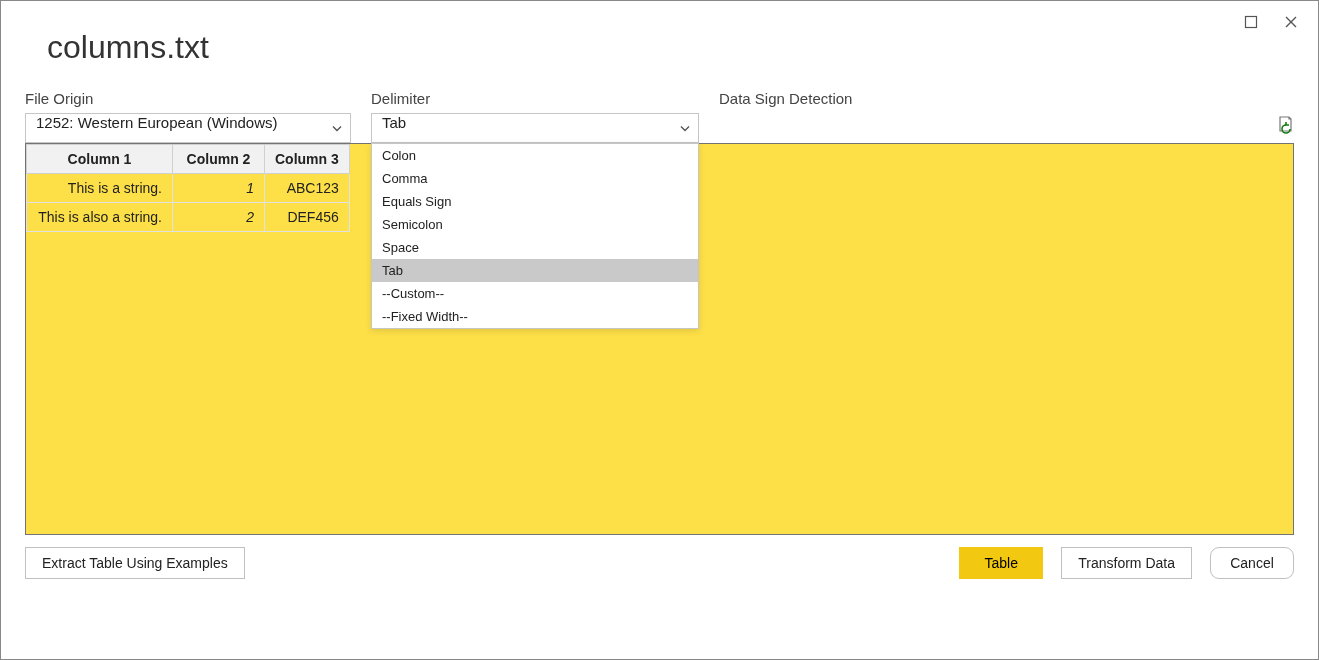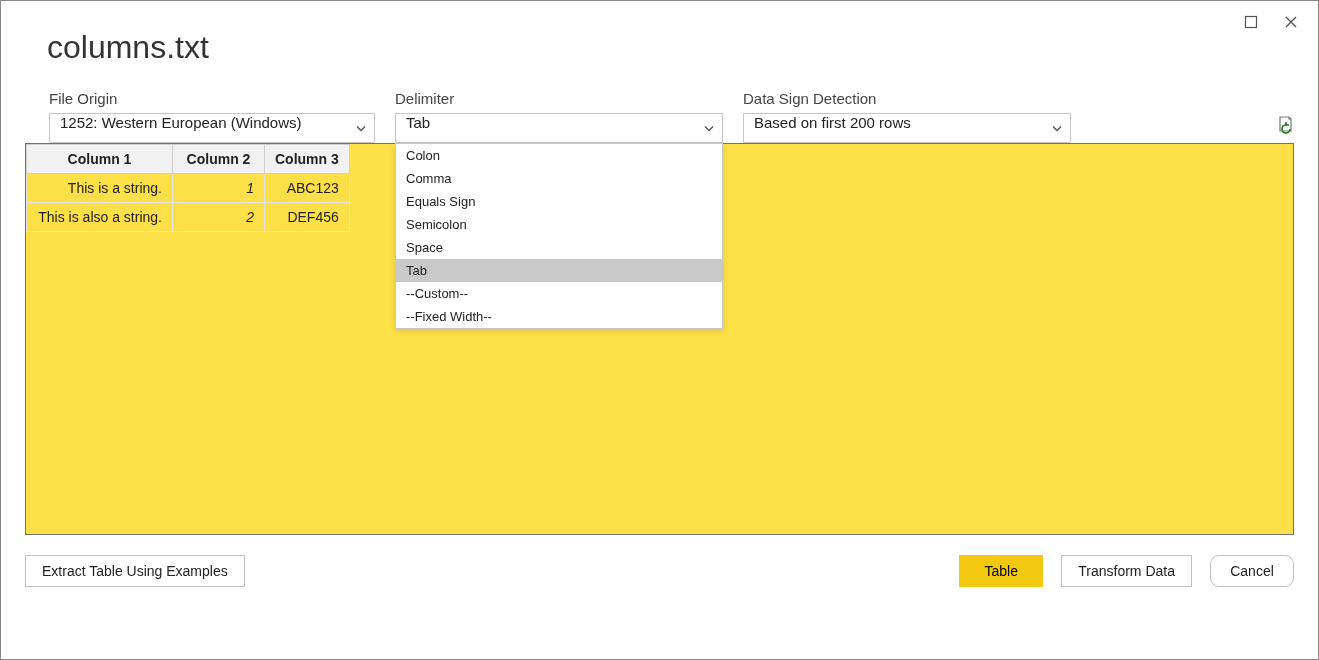--- a/index.html
+++ b/index.html
@@ -2,21 +2,21 @@
 <html><head>
 <meta charset="utf-8">
 <style>
   * { box-sizing: border-box; }
   html, body { margin:0; padding:0; font-family: "Segoe UI", Arial, sans-serif; font-size:14px; color:#222; background:#fff; }
   .window { width:1319px; height:660px; border:1px solid #888; position:relative; padding:18px 24px 24px 24px; }
   .titlebar-controls { position:absolute; top:12px; right:18px; display:flex; gap:22px; }
   .tb-btn { width:18px; height:18px; display:flex; align-items:center; justify-content:center; color:#444; }
   .tb-btn svg { width:14px; height:14px; }
   .title { font-size:32px; font-weight:300; color:#333; margin:10px 0 24px 22px; }
-  .controls-row { display:flex; gap:20px; align-items:flex-start;margin-left:24px; }
+  .controls-row { display:flex; gap:20px; align-items:flex-start; }
   .control-group { display:flex; flex-direction:column; }
   .control-label { font-size:15px; color:#444; margin-bottom:6px; }
   .combo { position:relative; height:30px; border:1px solid #c6c6c6; display:flex; align-items:center; padding:0 28px 12px 10px; background:#fff; font-size:15px; cursor:default; }
   .combo .caret { position:absolute; right:8px; top:50%; transform:translateY(-50%); color:#555;}
   .cg-fileorigin { width:326px; }
   .cg-delimiter { width:328px; }
   .cg-datatype { width:328px; }
   .refresh-icon { margin-left:auto; align-self:flex-end; margin-bottom:4px; color:#666; position:relative; }
 
   .dropdown-list { position:absolute; left:-1px; top:29px; width:calc(100% + 2px); background:#fff; border:1px solid #c6c6c6; z-index:10; box-shadow:0 2px 6px rgba(0,0,0,.12); }
@@ -25,21 +25,21 @@
 
   .preview-panel { margin-top:0; border:1px solid #737373; height:392px; overflow:hidden; background:#fde047; }
   table.preview { border-collapse:collapse; }
   table.preview th { background:#f1f1f1; border:1px solid #d0d0d0; padding:6px 10px; font-weight:600; font-size:14px; text-align:center;}
   table.preview td { border:1px solid #e2e2e2; padding:6px 10px; font-size:14px;text-align:right; }
   table.preview td.num { text-align:right; font-style:italic; }
   table.preview td.col1 { min-width:146px; }
   table.preview td.col2 { min-width:92px; }
   table.preview td.col3 { min-width:74px; }
 
-  .footer { margin-top:20px; display:flex; align-items:center; }
+  .footer { margin-top:12px; display:flex; align-items:center; }
   .btn { height:32px; border:1px solid #c0c0c0; background:#fff; padding:0 16px; font-size:14px; display:inline-flex; align-items:center; cursor:default; }
   .btn.primary { background:#f2c811; border-color:#f2c811; color:#000; font-weight:400;}
   .footer-right { margin-left:auto; display:flex; gap:18px; }
 
   .caret-svg{width:10px;height:10px;}
 </style>
 </head>
 <body>
 
 <div class="window">
@@ -90,28 +90,20 @@
             <div class="opt">Space</div>
             <div class="opt selected">Tab</div>
             <div class="opt">--Custom--</div>
             <div class="opt">--Fixed Width--</div>
           </div>
       </div>
     </div>
 
     <div class="control-group cg-datatype">
       <div class="control-label">Data Sign Detection</div>
-      <div class="combo">
-        <span>Based on first 200 rows</span>
-        <span class="caret">
-          <svg class="caret-svg" viewBox="0 0 10 10">
-              <path d="M1 3 L5 7 L9 3" fill="none" stroke="#555" stroke-width="1.4"></path>
-            </svg>
-        </span>
-      </div>
     </div>
 
     <div class="refresh-icon">
       <svg width="18" height="20" viewBox="0 0 18 20">
         <path d="M4 1 H13 L15 3 V15 H4 Z" fill="none" stroke="#777" stroke-width="1.2"></path>
         <path d="M13 1 V3 H15" fill="none" stroke="#777" stroke-width="1.2"></path>
         <path d="M14 13 A4 4 0 1 1 10 9" fill="none" stroke="#107c10" stroke-width="1.6"></path>
         <path d="M10 6 L10 9 L13 9" fill="none" stroke="#107c10" stroke-width="1.6"></path>
       </svg>
     </div>

